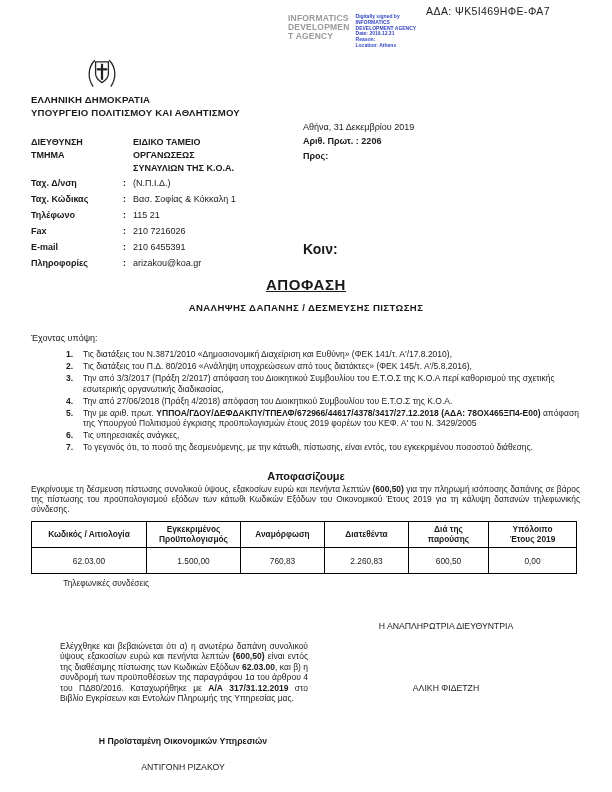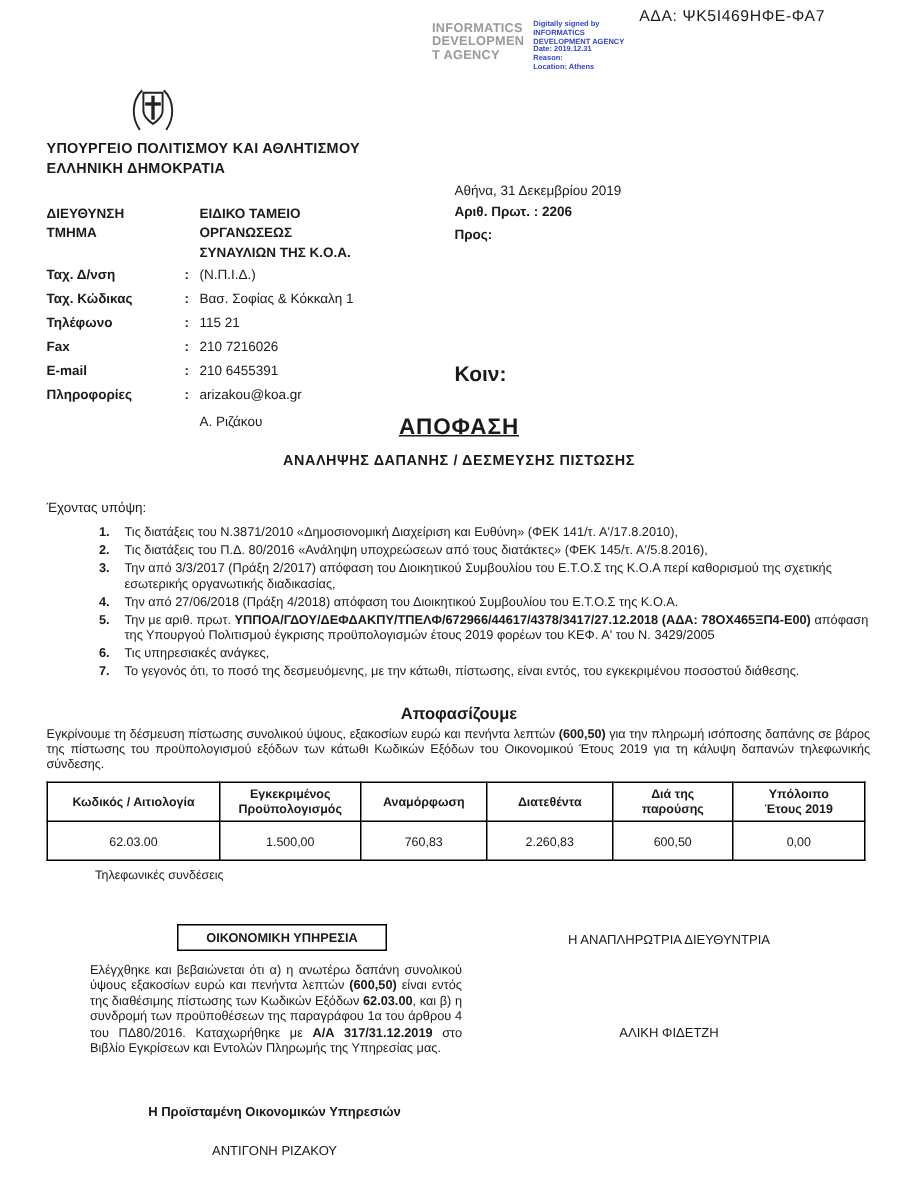--- a/index.html
+++ b/index.html
@@ -100,22 +100,22 @@
     <svg viewBox="0 0 40 42" width="32" height="34">
       <path d="M9,38 C2,28 2,14 11,5" stroke="#222" fill="none" stroke-width="1.6"></path>
       <path d="M31,38 C38,28 38,14 29,5" stroke="#222" fill="none" stroke-width="1.6"></path>
       <path d="M12,7 h16 v15 c0,6 -8,11 -8,11 c0,0 -8,-5 -8,-11 z" fill="#fff" stroke="#222" stroke-width="1.6"></path>
       <rect x="18.6" y="9.5" width="2.8" height="20" fill="#222"></rect>
       <rect x="13.5" y="15" width="13" height="2.8" fill="#222"></rect>
     </svg>
   </div>
 
   <div class="org-block">
+    <div>ΕΛΛΗΝΙΚΗ ΔΗΜΟΚΡΑΤΙΑ</div>
     <div>ΥΠΟΥΡΓΕΙΟ ΠΟΛΙΤΙΣΜΟΥ ΚΑΙ ΑΘΛΗΤΙΣΜΟΥ</div>
-    <div>ΕΛΛΗΝΙΚΗ ΔΗΜΟΚΡΑΤΙΑ</div>
   </div>
 
   <div class="place-date">Αθήνα, 31 Δεκεμβρίου 2019</div>
   <div class="protocol">Αριθ. Πρωτ. : 2206</div>
   <div class="pros">Προς:</div>
   <div class="koin">Κοιν:</div>
 
   <div class="contact">
     <div class="crow top">
       <span class="clabel">ΔΙΕΥΘΥΝΣΗ</span>
@@ -156,21 +156,20 @@
     <div class="crow main">
       <span class="clabel">E-mail</span>
       <span class="ccolon">:</span>
       <span class="cvalue">210 6455391</span>
     </div>
     <div class="crow main">
       <span class="clabel">Πληροφορίες</span>
       <span class="ccolon">:</span>
       <span class="cvalue">arizakou@koa.gr</span>
     </div>
-    <div class="signatory">Α. Ριζάκου</div>
   </div>
 
   <div class="apofasi">ΑΠΟΦΑΣΗ</div>
   <div class="apofasi-sub">ΑΝΑΛΗΨΗΣ ΔΑΠΑΝΗΣ / ΔΕΣΜΕΥΣΗΣ ΠΙΣΤΩΣΗΣ</div>
 
   <div class="having">Έχοντας υπόψη:</div>
 
   <div class="considerations">
     <div class="citem">
       <span class="cnum">1.</span>
@@ -235,21 +234,20 @@
         <td>760,83</td>
         <td>2.260,83</td>
         <td>600,50</td>
         <td>0,00</td>
       </tr>
     </tbody>
   </table>
 
   <div class="phone-desc">Τηλεφωνικές συνδέσεις</div>
 
-  <div class="fin-box">ΟΙΚΟΝΟΜΙΚΗ ΥΠΗΡΕΣΙΑ</div>
 
   <div class="fin-text"><span>Ελέγχθηκε και βεβαιώνεται ότι α) η ανωτέρω δαπάνη συνολικού ύψους εξακοσίων ευρώ και πενήντα λεπτών </span><span class="b">(600,50)</span><span> είναι εντός της διαθέσιμης πίστωσης των Κωδικών Εξόδων </span><span class="b">62.03.00</span><span>, και β) η συνδρομή των προϋποθέσεων της παραγράφου 1α του άρθρου 4 του ΠΔ80/2016. Καταχωρήθηκε με </span><span class="b">Α/Α 317/31.12.2019</span><span> στο Βιβλίο Εγκρίσεων και Εντολών Πληρωμής της Υπηρεσίας μας.</span></div>
 
   <div class="deputy">
     <div>Η ΑΝΑΠΛΗΡΩΤΡΙΑ ΔΙΕΥΘΥΝΤΡΙΑ</div>
     <div class="deputy-name">ΑΛΙΚΗ ΦΙΔΕΤΖΗ</div>
   </div>
 
   <div class="fin-head">Η Προϊσταμένη Οικονομικών Υπηρεσιών</div>
   <div class="fin-name">ΑΝΤΙΓΟΝΗ ΡΙΖΑΚΟΥ</div>

